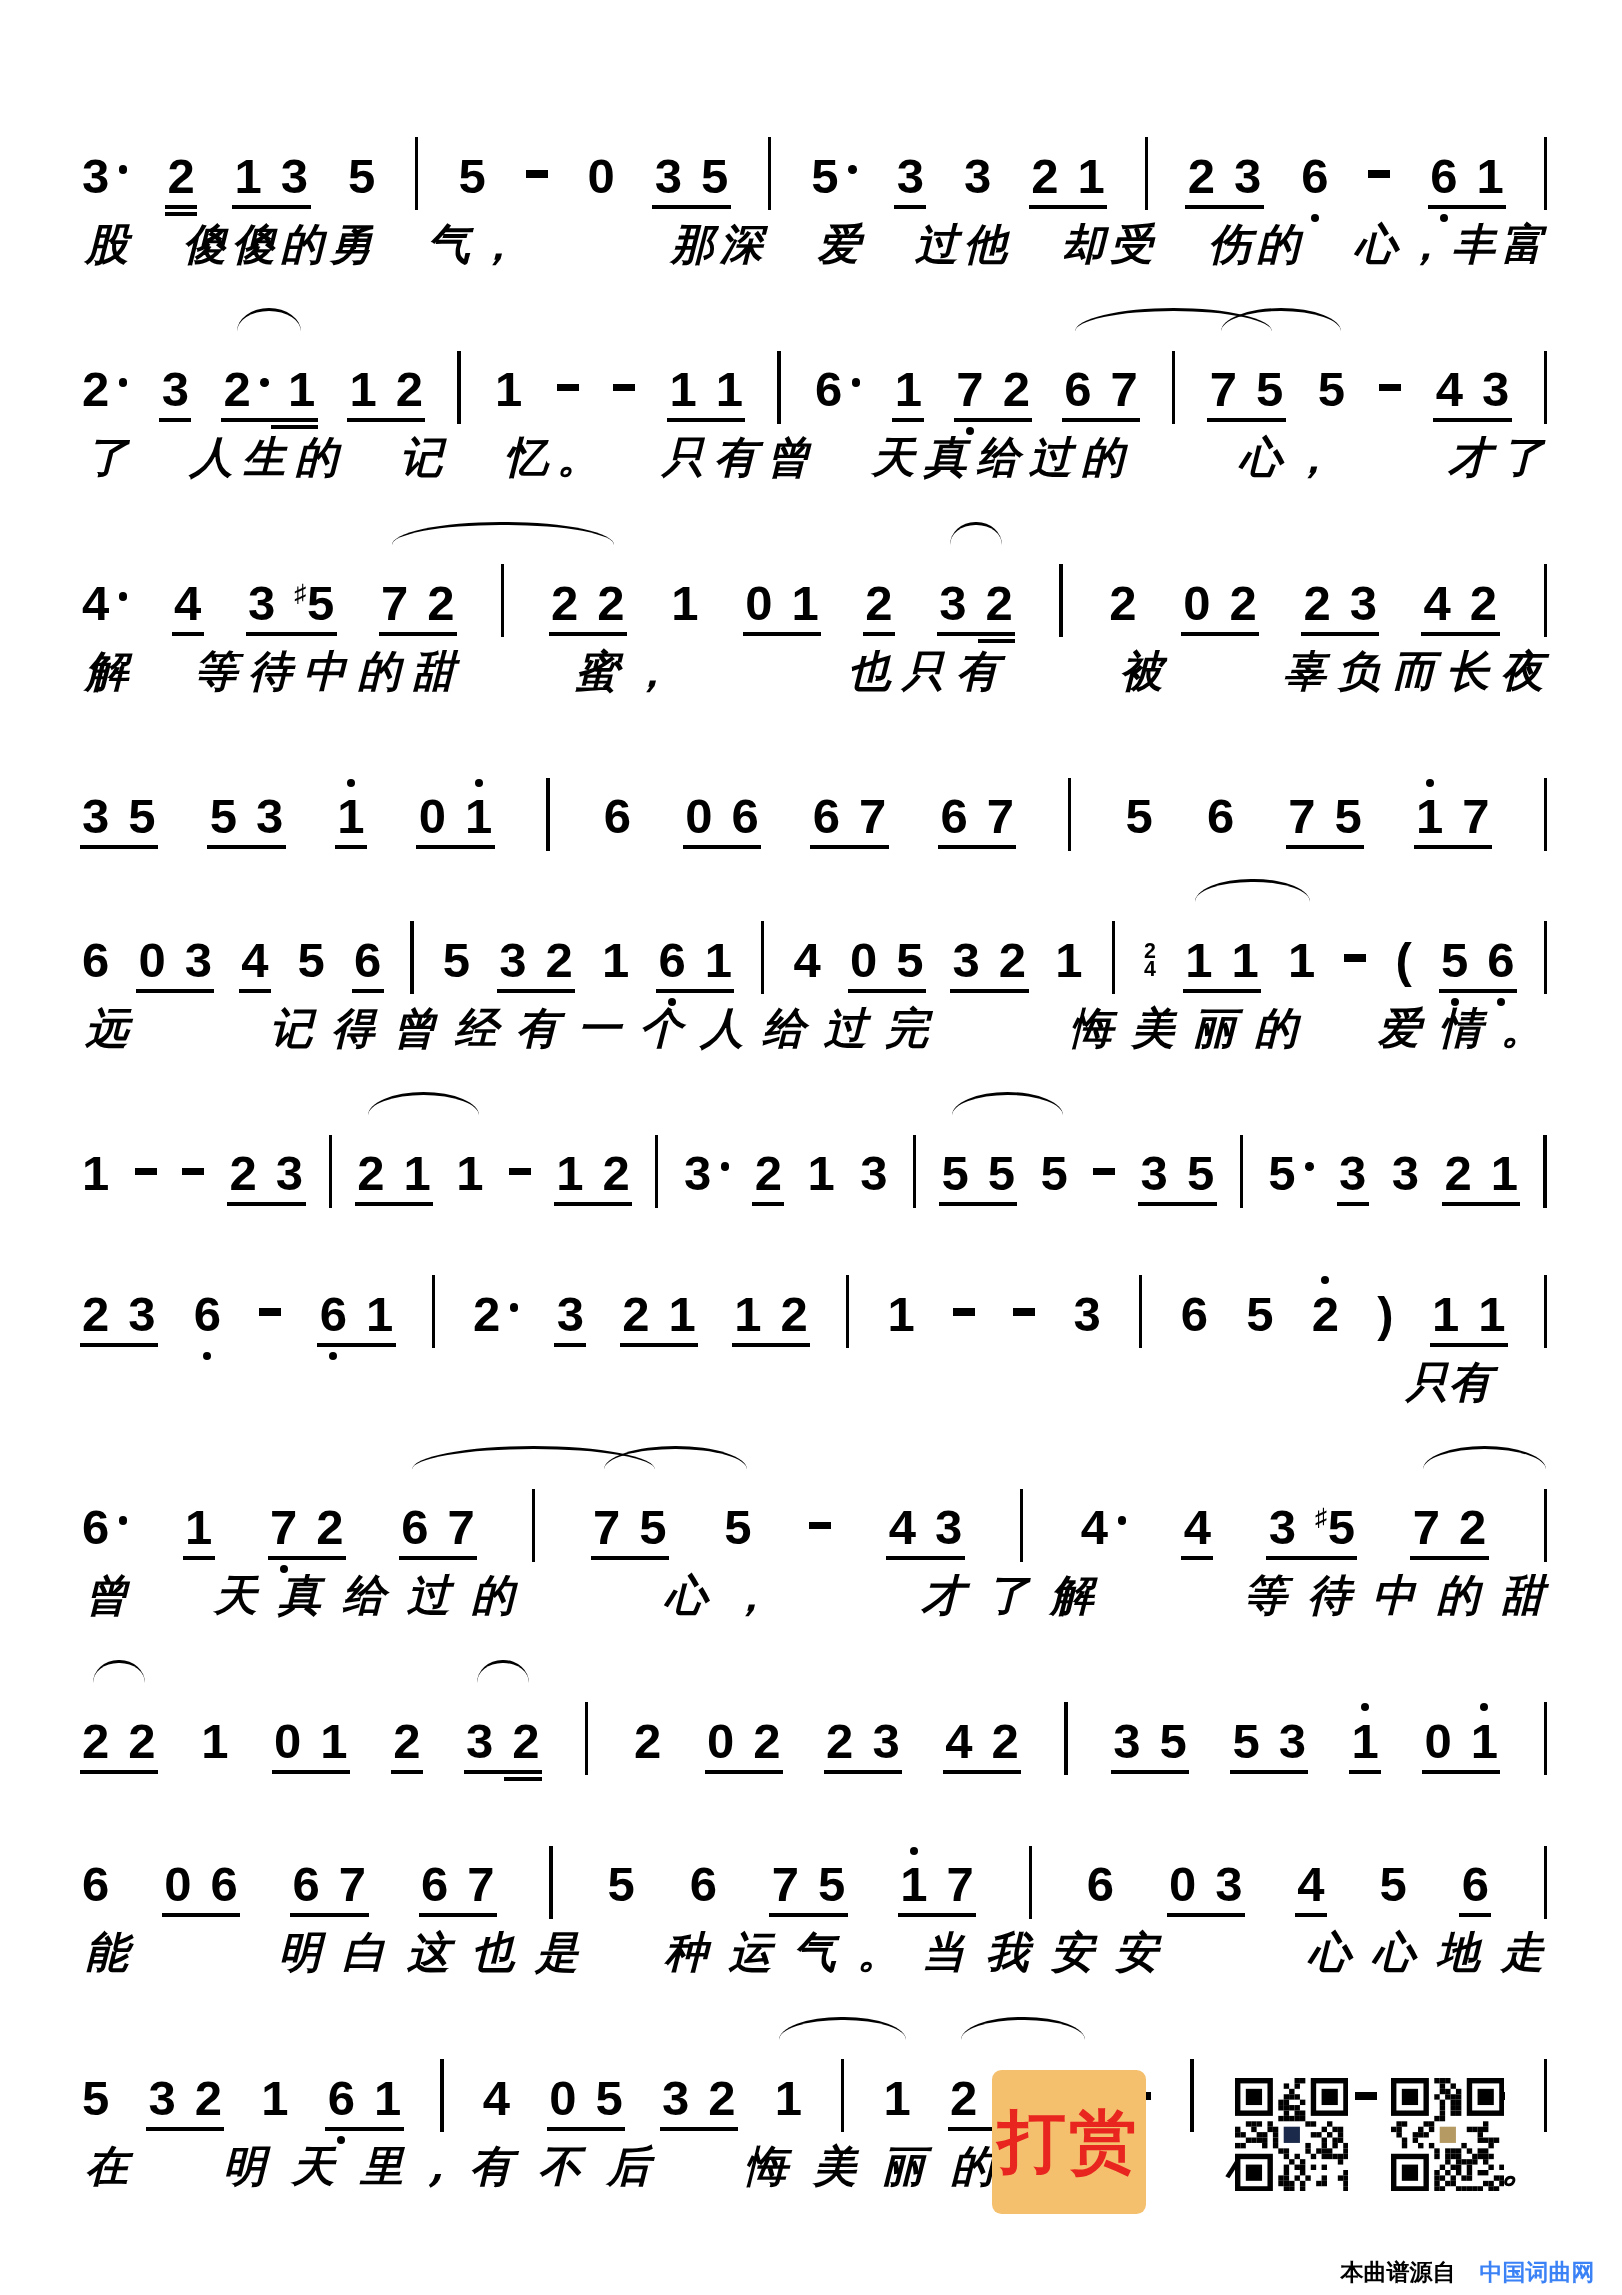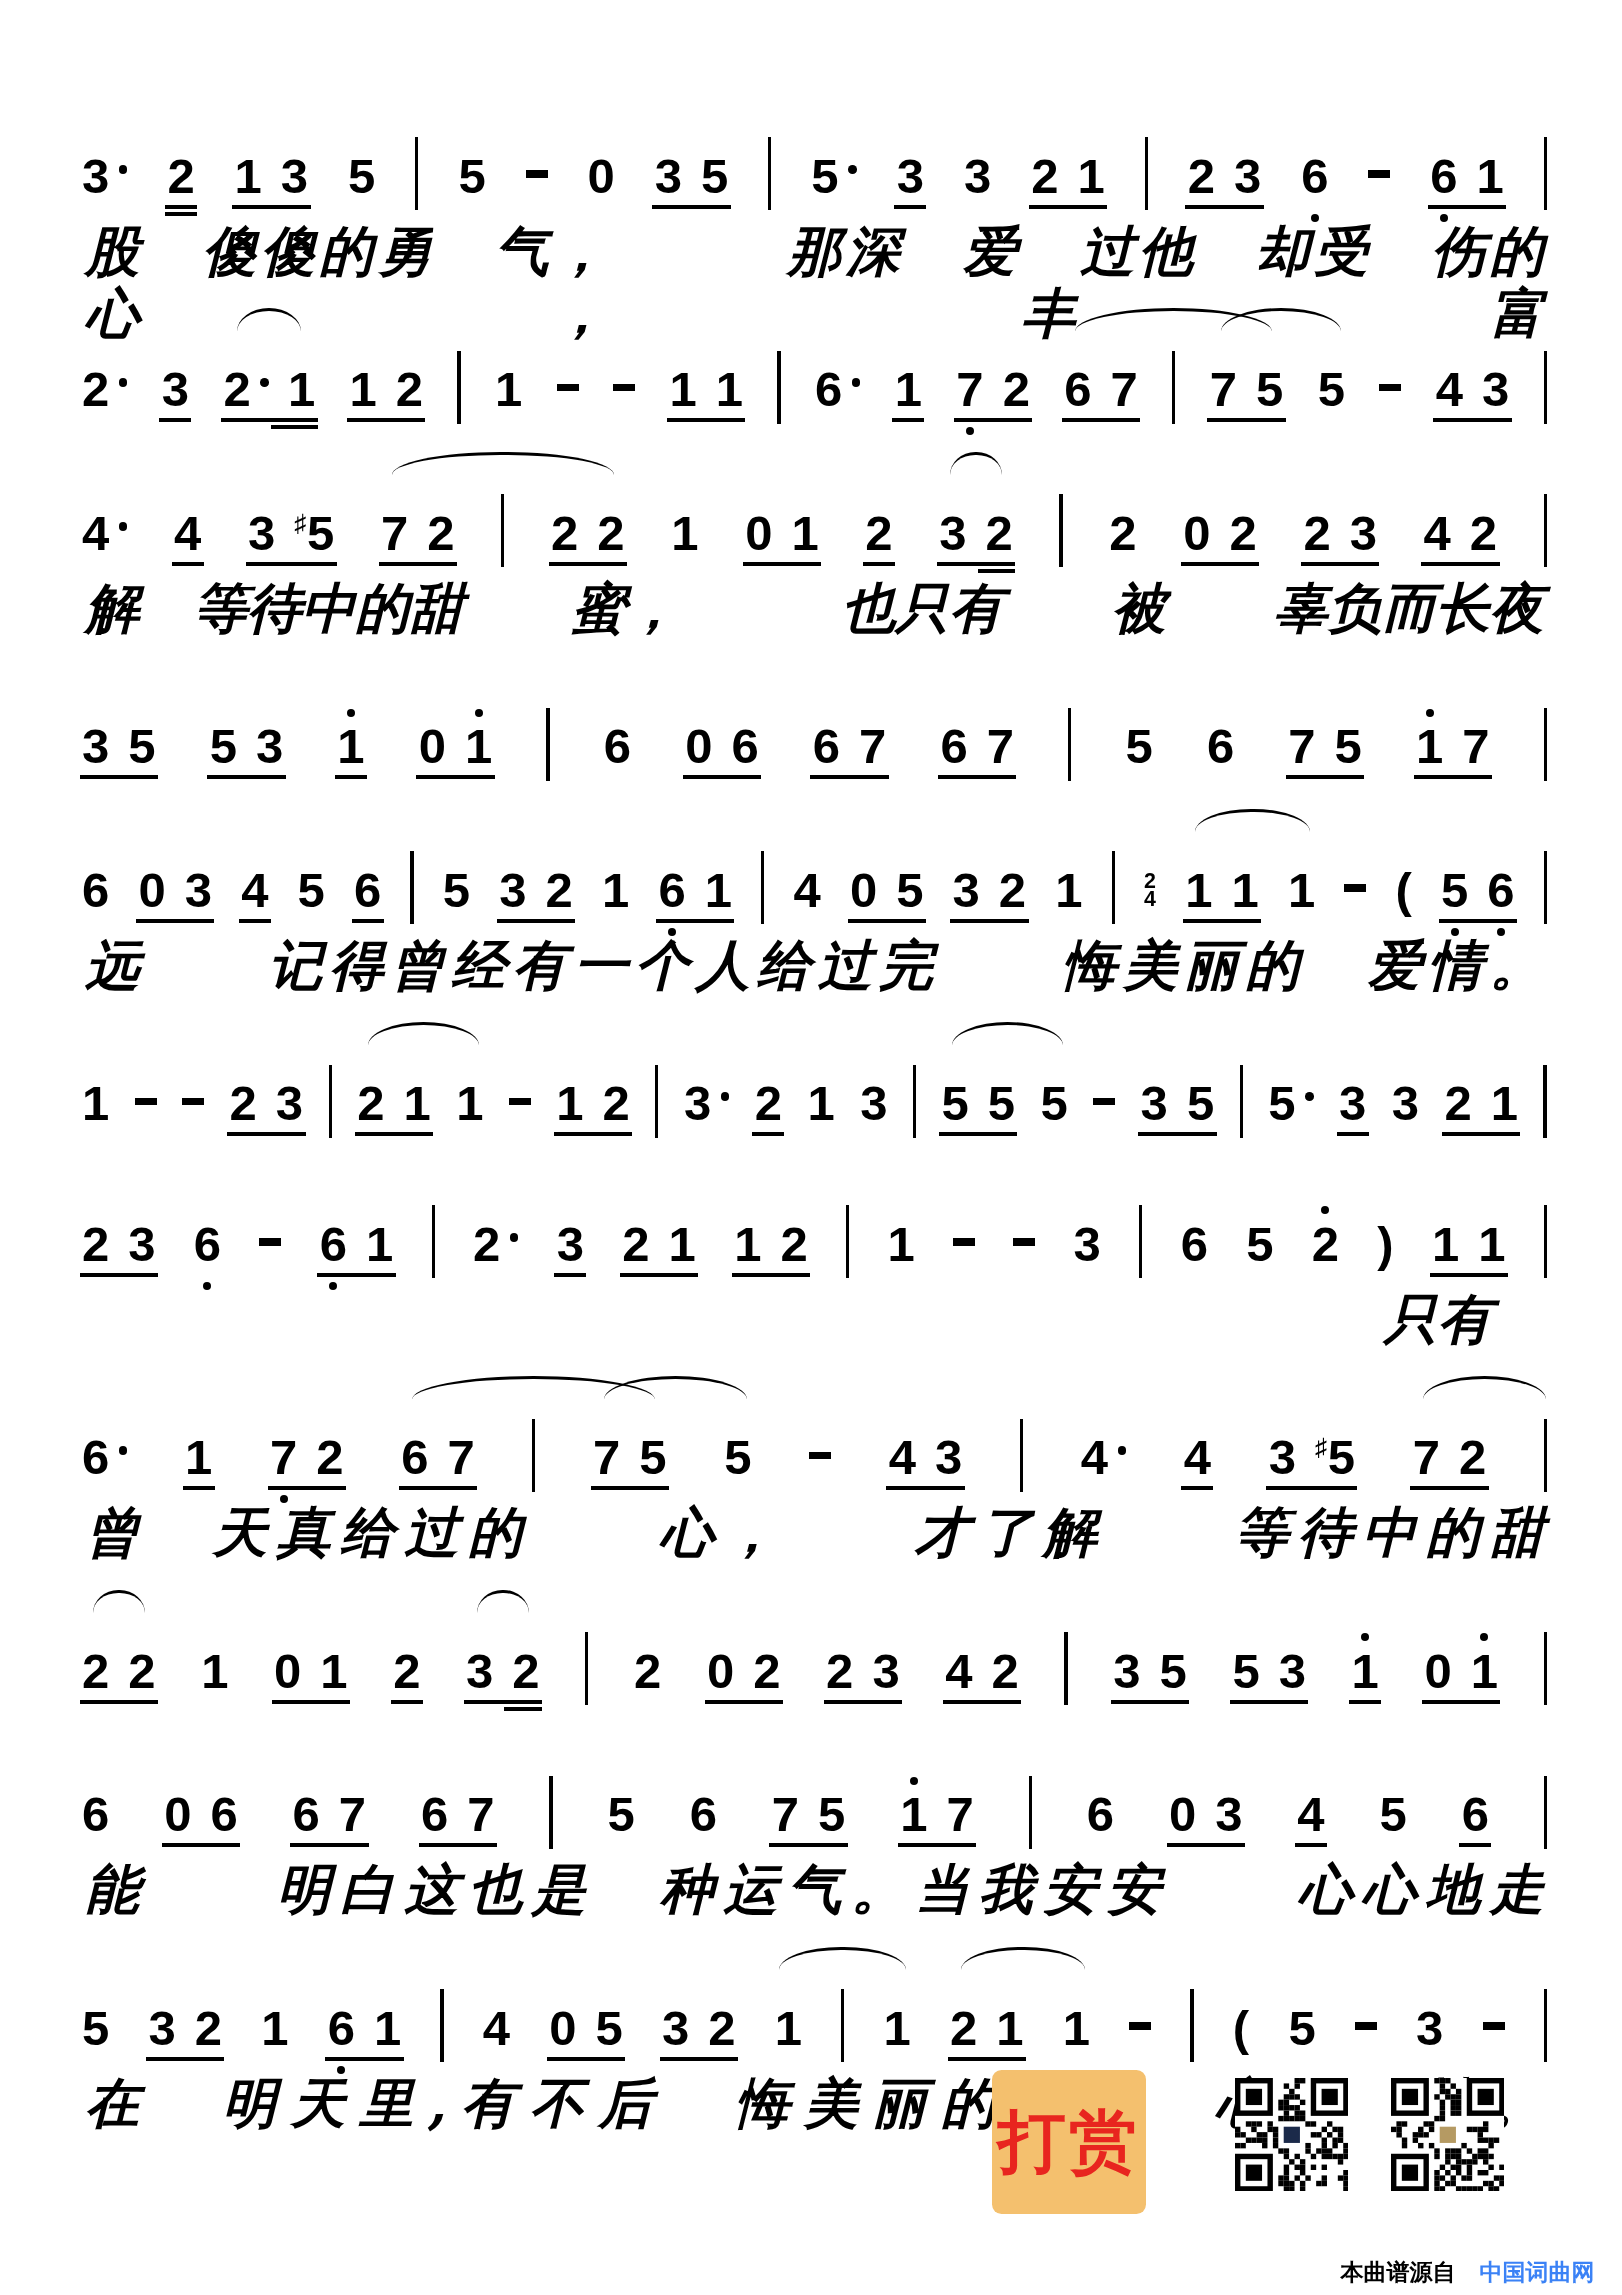--- a/index.html
+++ b/index.html
@@ -23,21 +23,21 @@
   .aug{width:8.7px;height:8.7px;background:#000;border-radius:50%;display:inline-block;
        margin-left:9.5px;margin-bottom:19px;}
   .dashbar{width:22px;height:7.1px;background:#000;display:inline-block;margin-bottom:20px;}
   .bar{width:3.2px;background:#000;height:73px;margin-bottom:-9.5px;}
   .paren{font-weight:700;font-size:49px;line-height:1;}
   .sharp{font-weight:700;font-size:24px;position:relative;top:-19px;margin-right:0.8px;}
   .meter{display:inline-flex;flex-direction:column;align-items:center;line-height:.82;
        font-weight:700;font-size:21.4px;margin-bottom:6.3px;}
   .tie{position:absolute;top:1.6px;height:20.6px;border-top:3.2px solid #000;
        border-radius:50% 50% 0 0 / 100% 100% 0 0;}
-  .lyrics{margin-top:19px;font-size:54px;line-height:1.15;height:51px;color:#000;
+  .lyrics{margin-top:19px;font-size:43px;line-height:1.15;height:51px;color:#000;
        font-family:"DejaVu Serif","Liberation Serif",serif;font-style:italic;font-weight:600;
        text-align:justify;text-align-last:justify;padding:0 3.2px;}
   .lyrics.lyr-r{text-align:left;text-align-last:right;padding-right:55px;}
   
   .tip{position:absolute;left:992px;top:2070px;width:154px;height:144px;background:#f4c06e;
        border-radius:9.5px;display:flex;align-items:center;justify-content:center;}
   .tip-label{font-size:68px;font-weight:900;color:#e8251f;letter-spacing:3.2px;
        font-family:"DejaVu Serif","Liberation Serif",serif;}
   .qr{position:absolute;top:2078px;width:113px;height:113px;}
   .qr1{left:1235px;} .qr2{left:1391px;}
@@ -187,20 +187,21 @@
         <span class="grp">
           <span class="note"><span class="dg">4</span></span>
           <span class="note"><span class="dg">3</span></span>
           <span class="ul"></span>
         </span>
         <span class="bar"></span>
         <span class="tie" style="left: 155px; width: 64px;"></span>
         <span class="tie" style="left: 993px; width: 197px;"></span>
         <span class="tie" style="left: 1139px; width: 120px;"></span>
       </div>
+      <div class="lyrics">了　人生的　记　忆。　只有曾　天真给过的　　心，　　才了</div>
     </div>
     <div class="sys">
       <div class="notes">
         <span class="grp">
           <span class="note"><span class="dg">4</span><span class="aug"></span></span>
         </span>
         <span class="grp">
           <span class="note"><span class="dg">4</span></span>
           <span class="ul"></span>
         </span>

